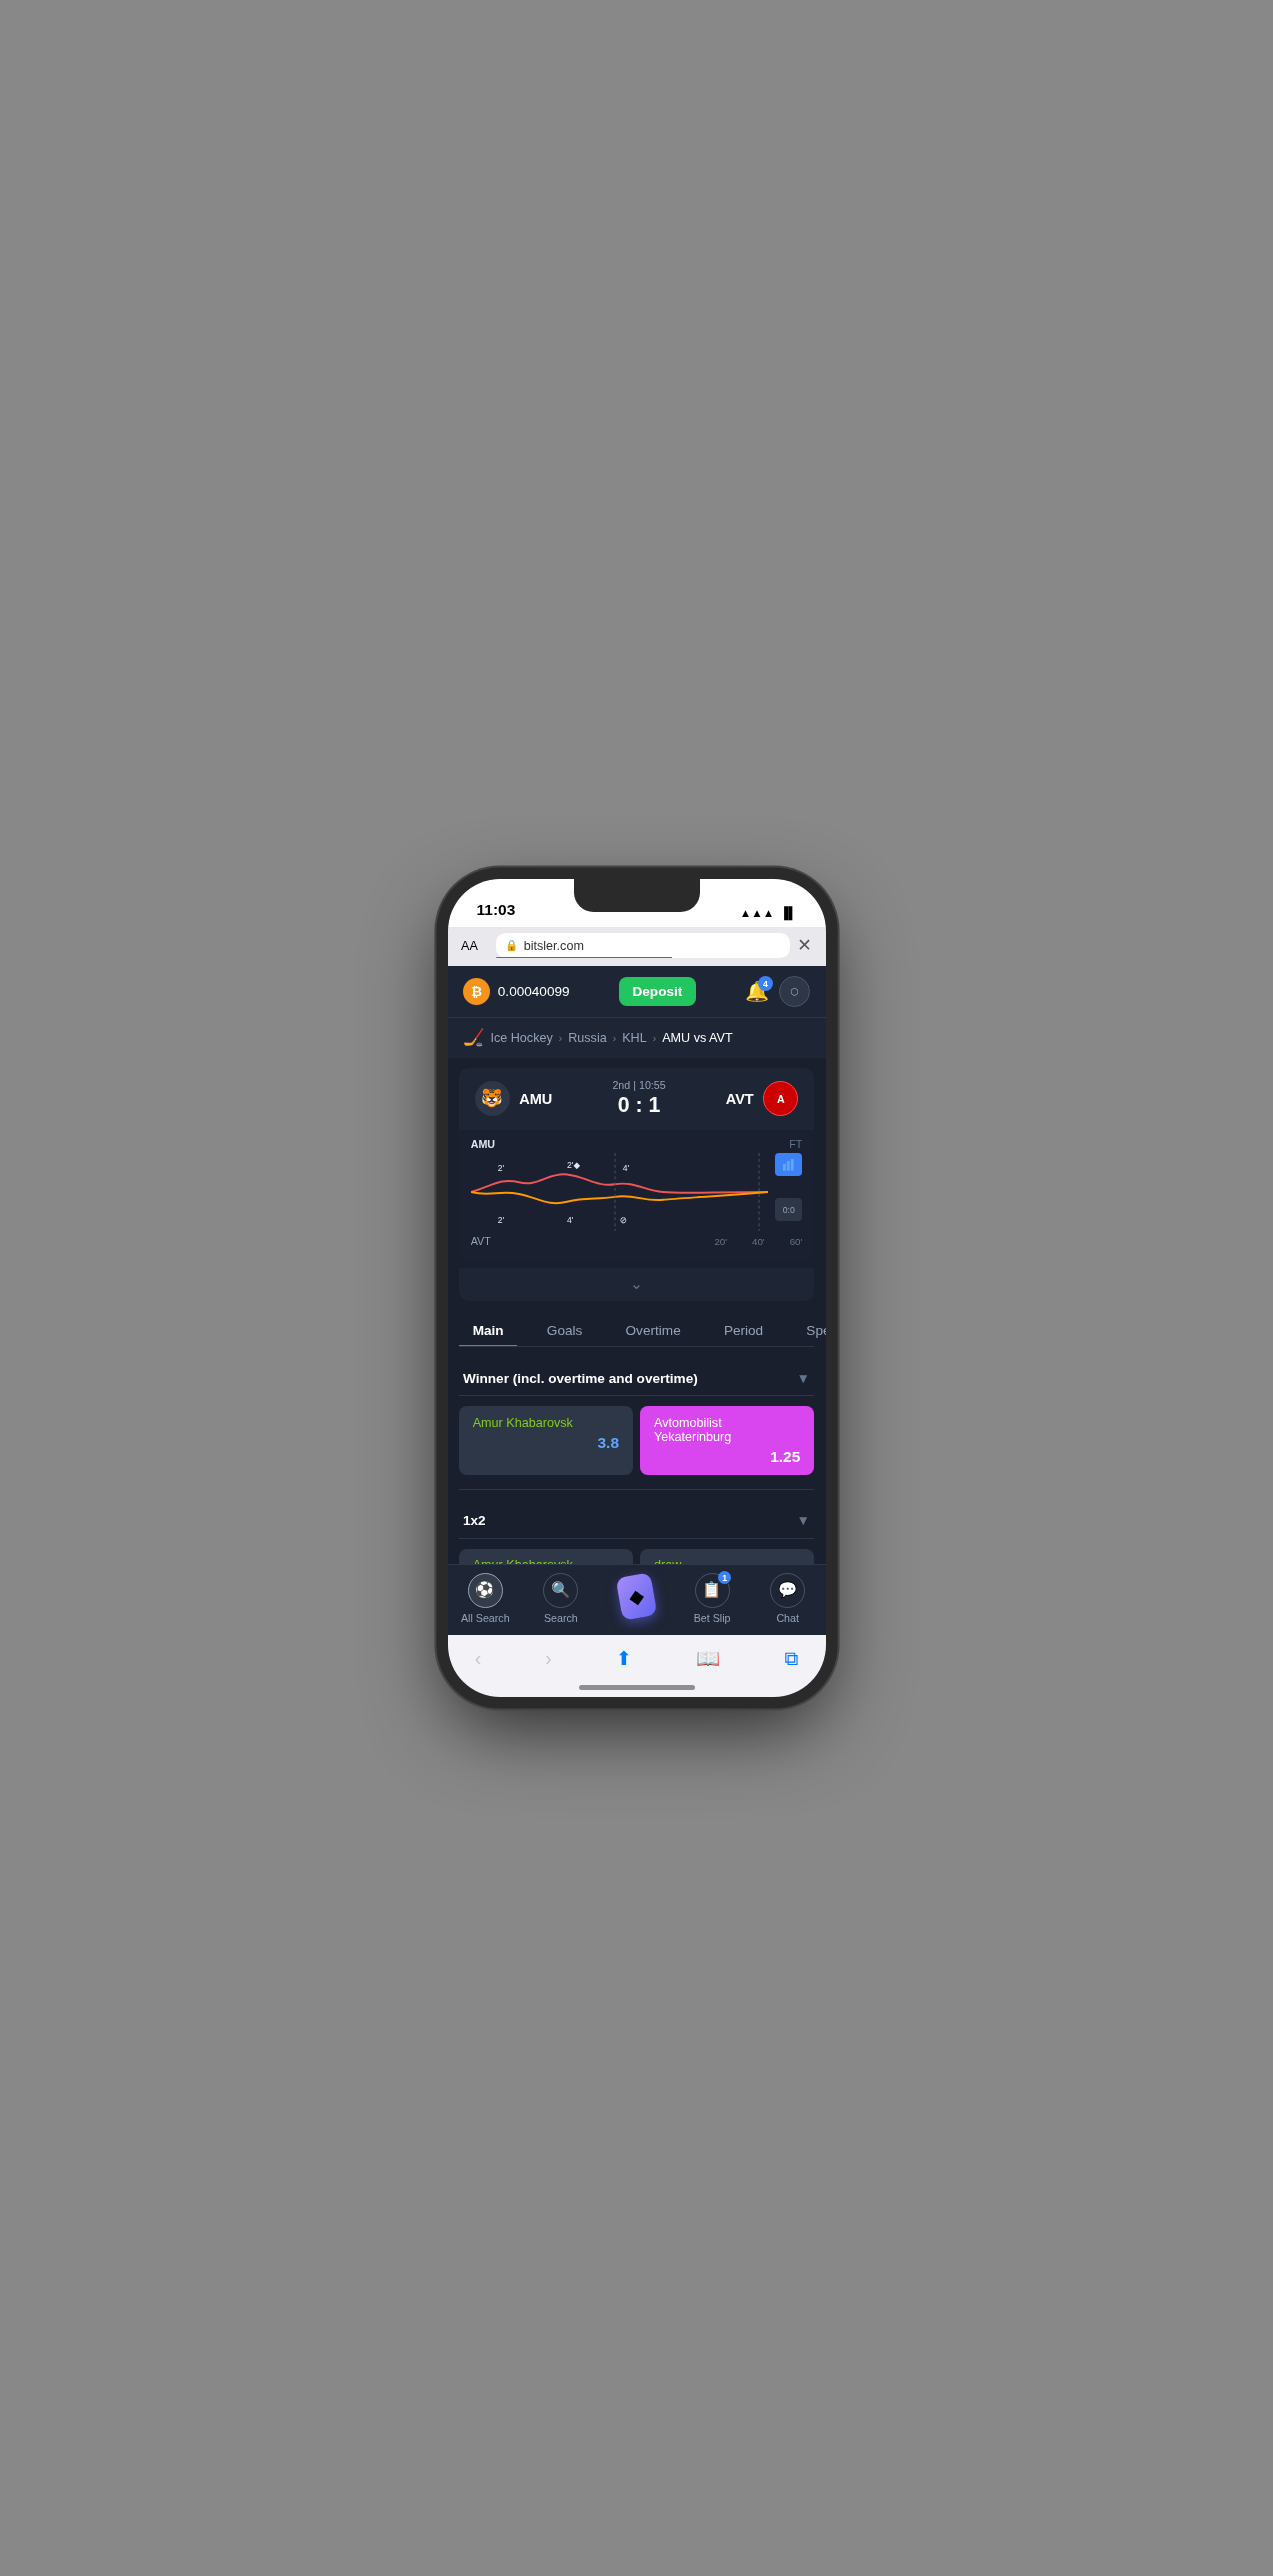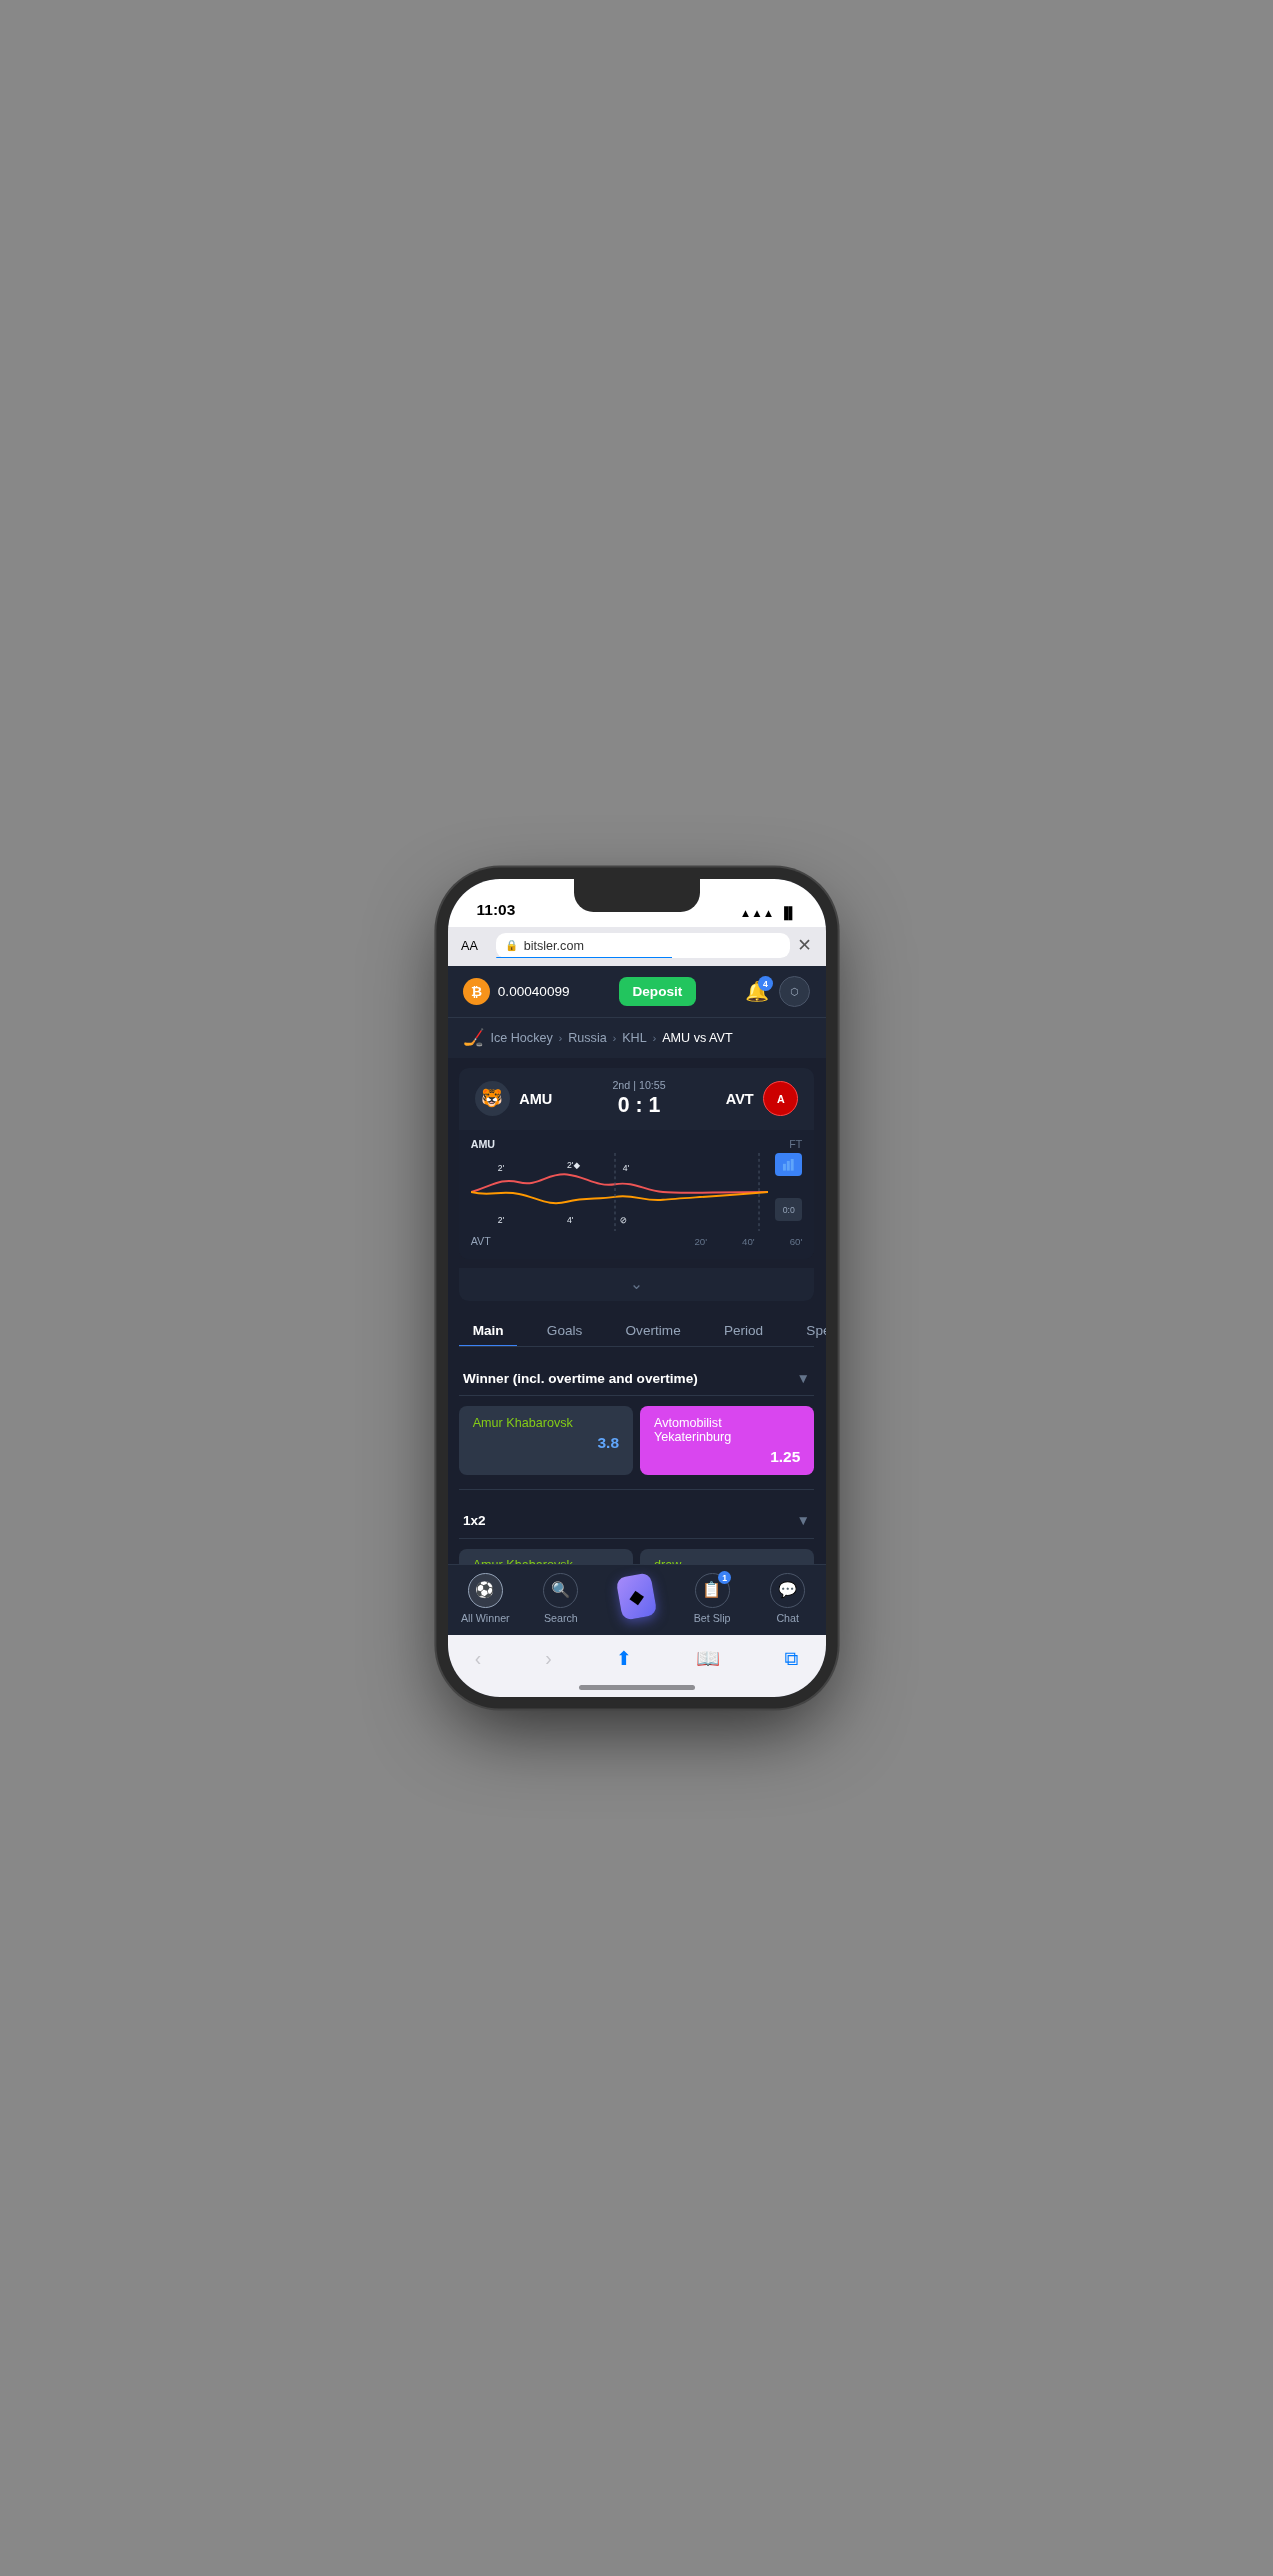--- a/index.html
+++ b/index.html
@@ -387,21 +387,21 @@
       margin-top: 3.9px;
     }
 
     .chart-bottom-label {
       color: #94a3b8;
       font-size: 10.7px;
     }
 
     .chart-time-labels {
       display: flex;
-      gap: 35px;
+      gap: 25px;
     }
 
     .chart-time-label {
       color: #64748b;
       font-size: 9.7px;
     }
 
     
     .expand-row {
       display: flex;
@@ -830,21 +830,21 @@
 
     </div>
 
   </div>
 
   <div class="bottom-nav">
     <div class="nav-item">
       <div class="nav-icon-wrap">
         <div class="nav-icon-circle active">⚽</div>
       </div>
-      <span class="nav-label">All Winner</span>
+      <span class="nav-label">All Search</span>
     </div>
     <div class="nav-item">
       <div class="nav-icon-wrap">
         <div class="nav-icon-circle">🔍</div>
       </div>
       <span class="nav-label">Search</span>
     </div>
     <div class="nav-item">
       <div class="nav-icon-wrap">
         <div class="nav-center-icon">◆</div>

